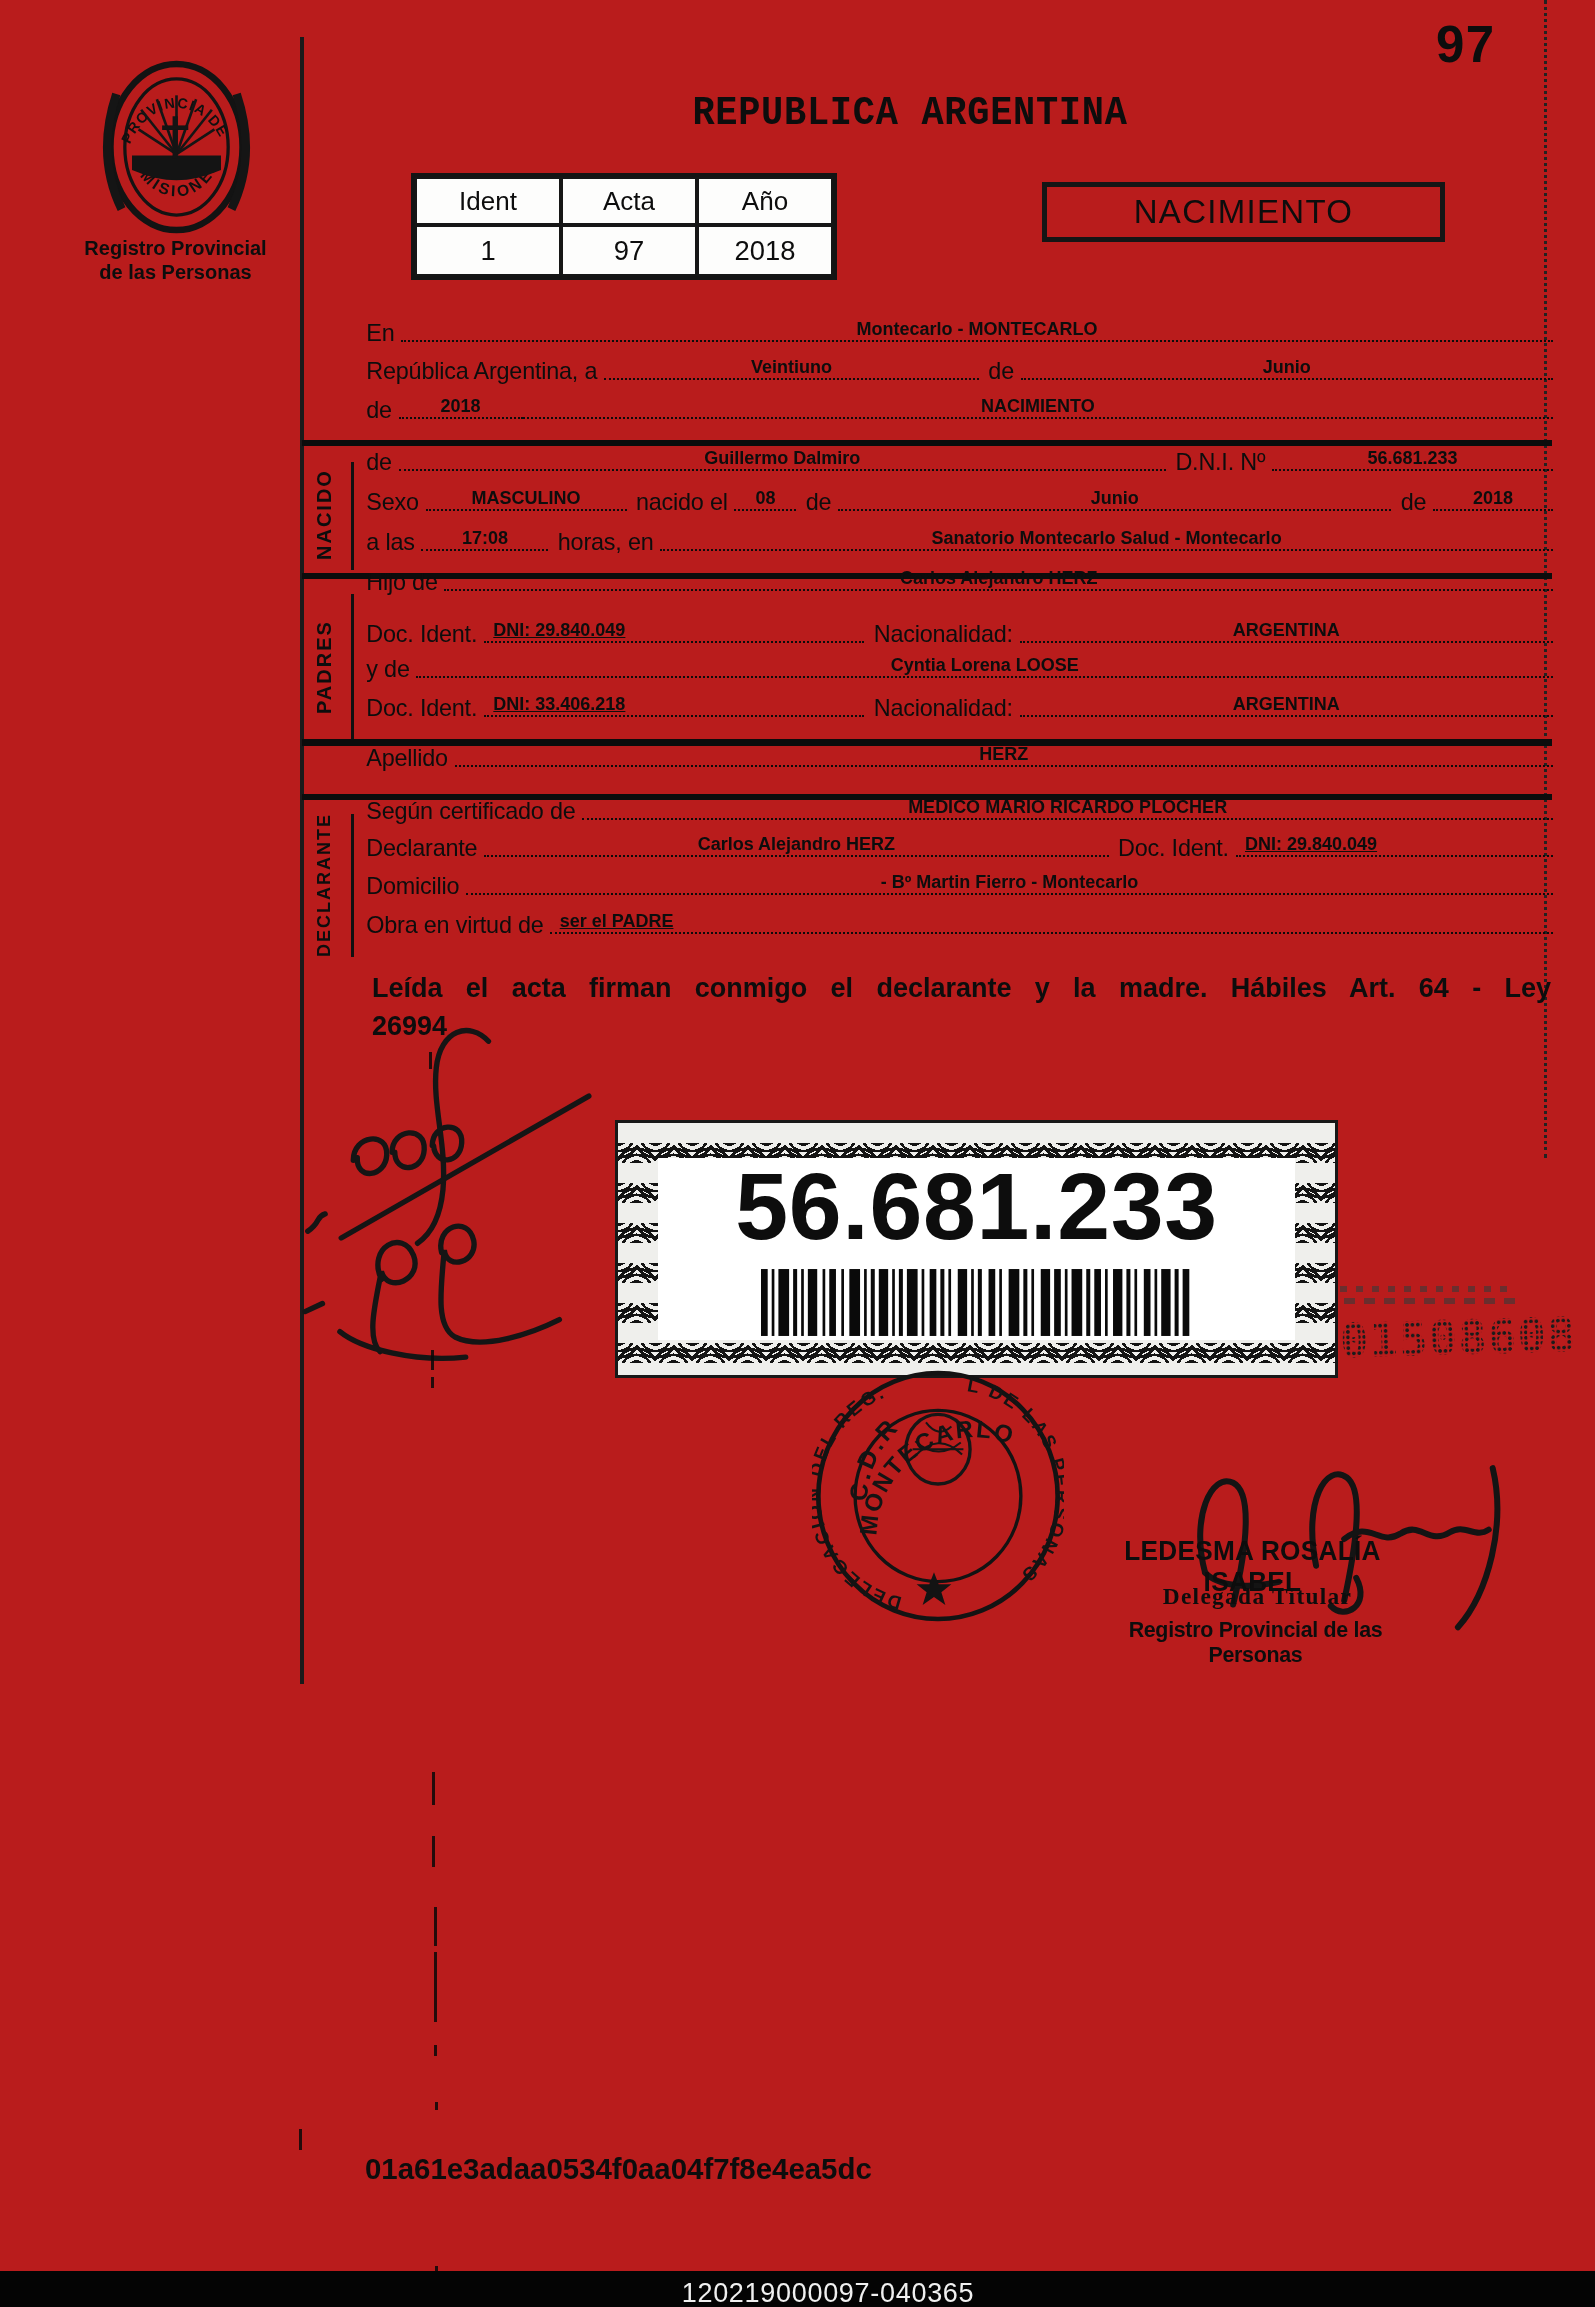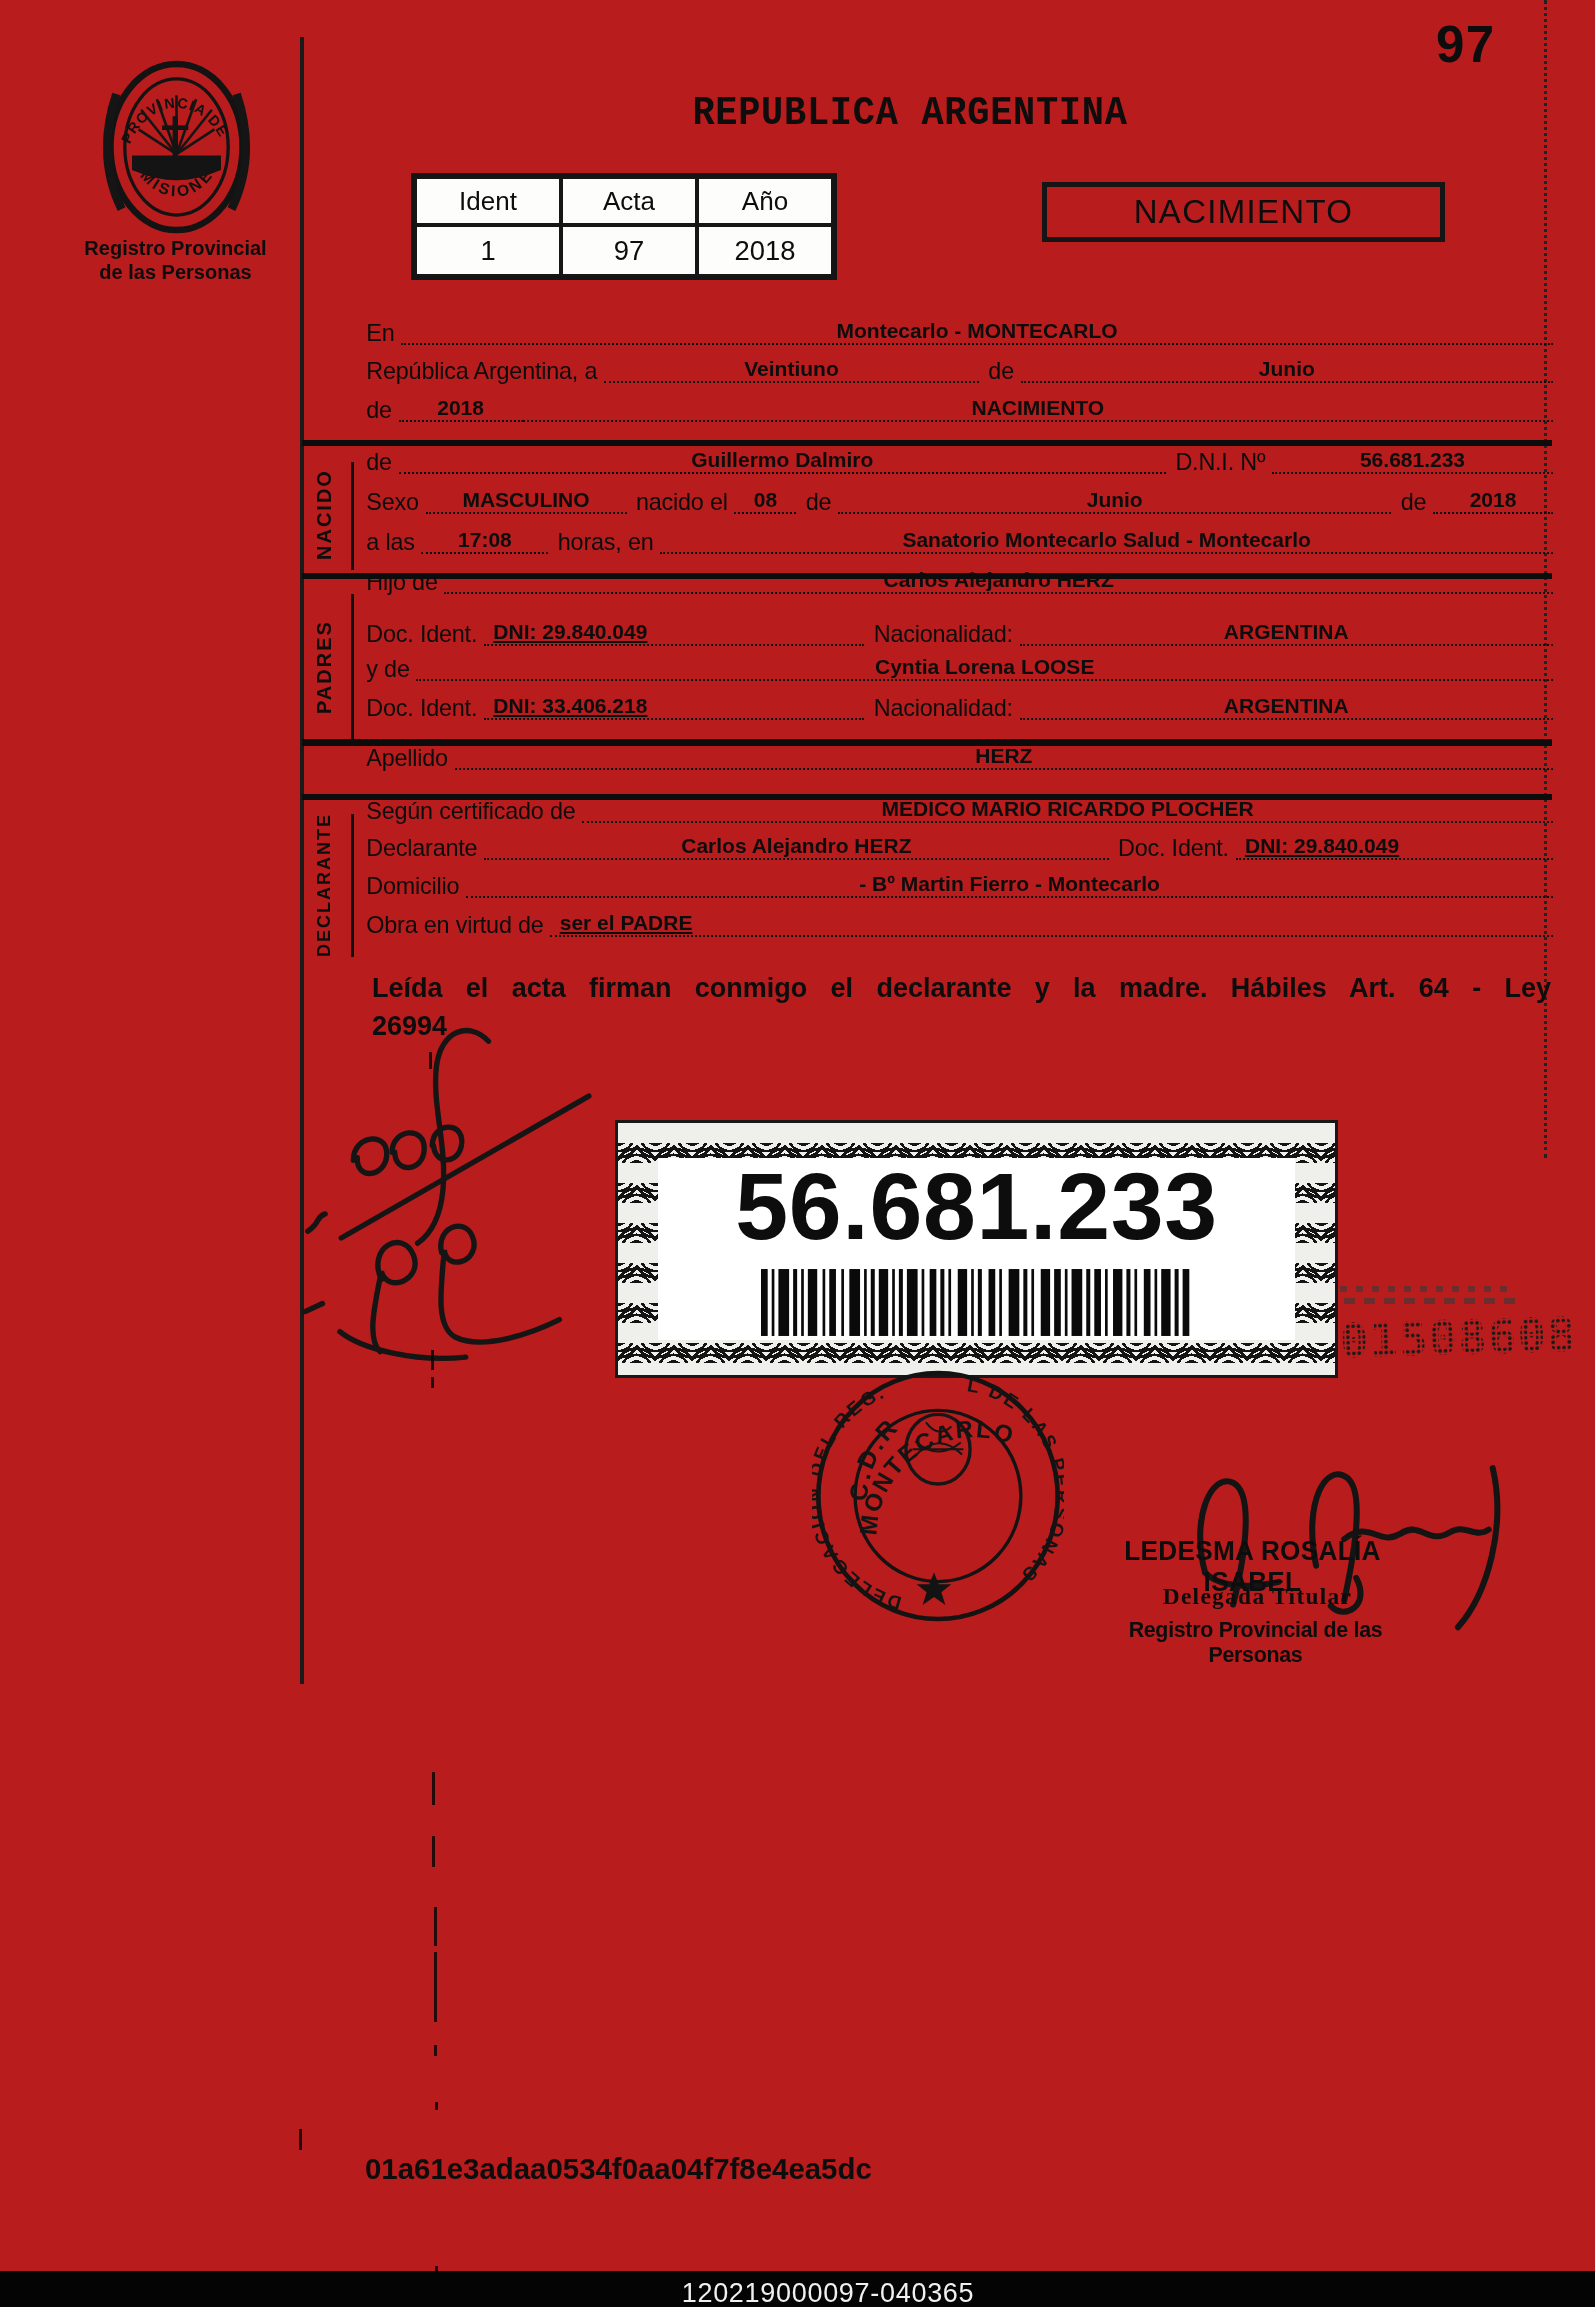--- a/index.html
+++ b/index.html
@@ -39,21 +39,21 @@
   .vlabel { left:305px; width:39px; display:flex; align-items:center; justify-content:center;
     writing-mode:vertical-rl; transform:rotate(180deg);
     font-weight:bold; font-size:20px; letter-spacing:2px; }
 
   
   .row { position:absolute; left:365px; width:1188px; height:37px;
     display:flex; align-items:flex-start; white-space:nowrap; }
   .lbl { font-size:23.4px; padding:0 6.7px 3.3px 1.3px; letter-spacing:-0.2px; }
   .lbl.mid { padding-left:9.4px; }
   .fill { flex:1 1 auto; border-bottom:2.7px dotted #0b0b0b; text-align:center;
-    font-weight:bold; font-size:21px; padding-bottom:0.7px; line-height:1.05; overflow:visible; }
+    font-weight:bold; font-size:18px; padding-bottom:0.7px; line-height:1.05; overflow:visible; }
   .fill.fx { flex:0 0 auto; }
   .fill.left { text-align:left; padding-left:9.4px;text-decoration:underline; }
 
   
   #closing { left:372px; top:969px; width:1179px; font-size:27px; font-weight:bold; line-height:1.42; }
   #closing .just { display:block; text-align:justify; text-align-last:justify; }
 
   
   #guilloche { left:615px; top:1120px; width:717px; height:252px; border:3.3px solid #181818;
     background-image:

